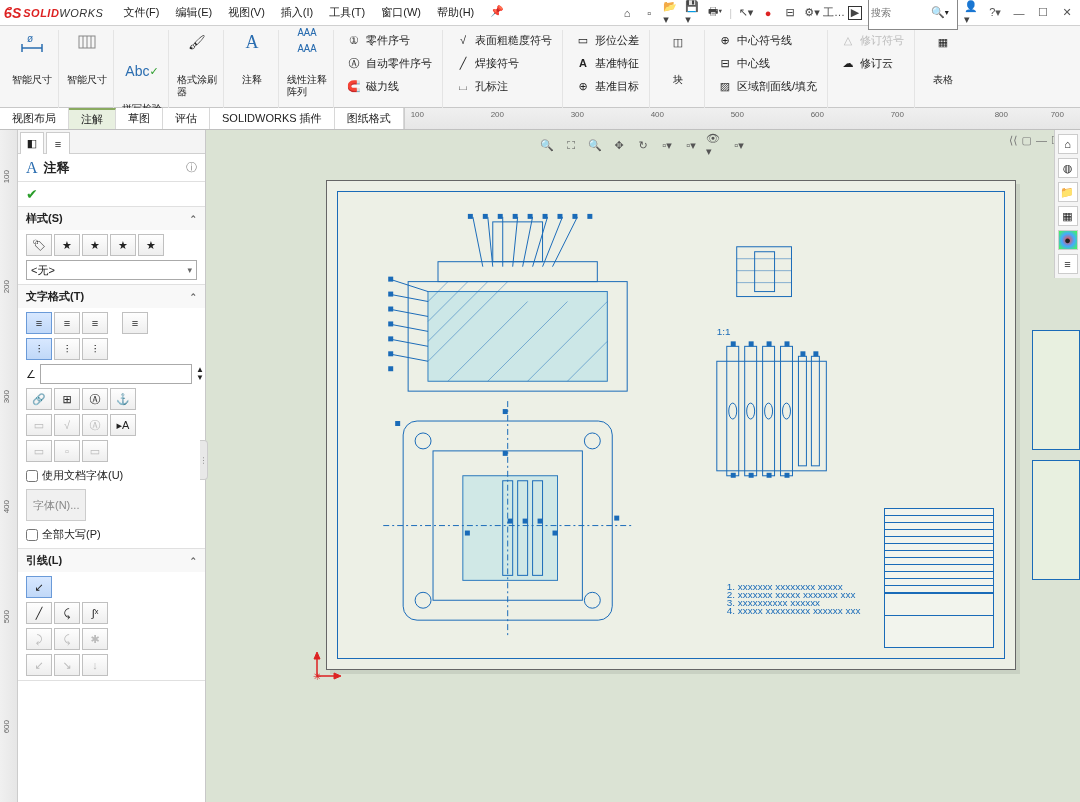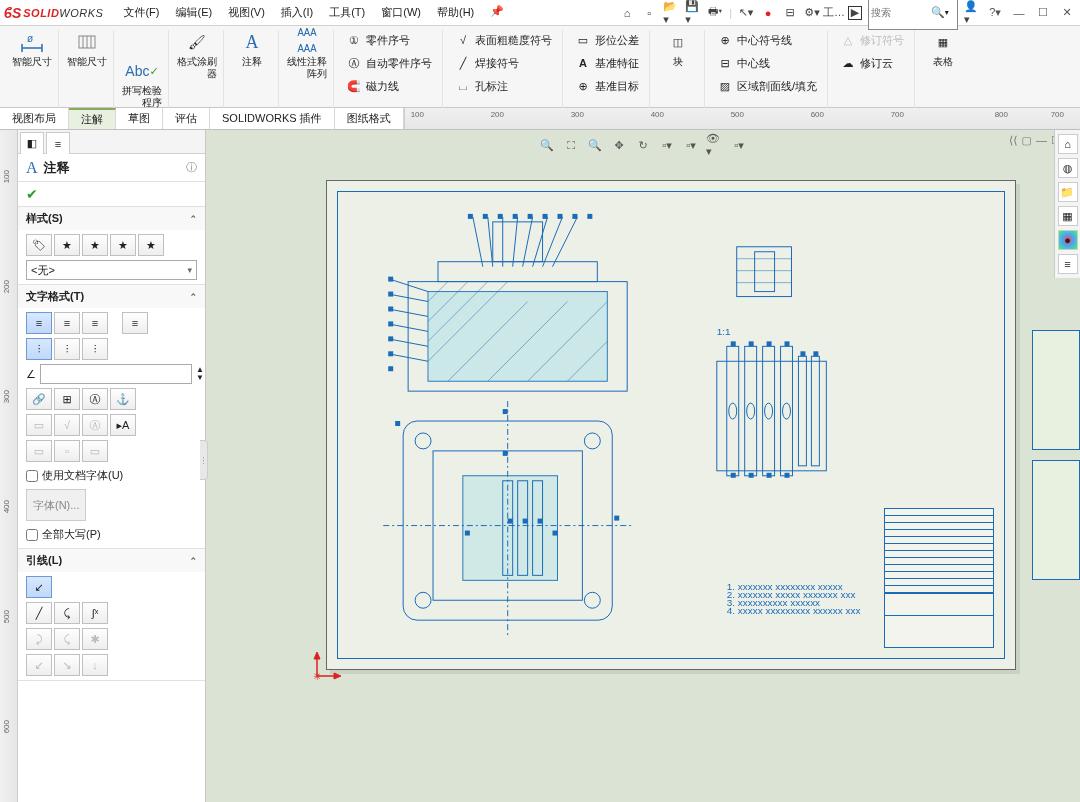--- a/index.html
+++ b/index.html
@@ -19,21 +19,21 @@
 .searchbox { border:1px solid #888; height:34px; width:90px; display:flex; align-items:center; padding:0 2px; background:#fff;}
 .searchbox input { border:none; width:60px; font-size:10px; outline:none;}
 .win-btn { width:18px; text-align:center; color:#555; }
 
 
 .ribbon { height: 82px; background: #f6f6f6; border-bottom: 1px solid #c8c8c8; display: flex; align-items: flex-start; padding: 4px 6px 0; gap: 2px; }
 .ribbon-group { display: flex; flex-direction: column; align-items: center; justify-content: flex-start; height: 78px; padding: 0 6px; border-right: 1px solid #e4e4e4; }
 .ribbon-group:last-child { border-right: none; }
 .rg-big { display: flex; flex-direction: column; align-items: center; width: 40px; gap:2px; cursor:default;}
 .rg-big .ic { width: 24px; height: 24px; display:flex; align-items:center; justify-content:center; }
-.rg-big .lbl { font-size: 10px; text-align: right; line-height: 12px; }
+.rg-big .lbl { font-size: 10px; text-align: left; line-height: 12px; margin-top: 18px; }
 .rg-row { display:flex; flex-direction:column; gap:3px; }
 .rg-item { display:flex; align-items:center; gap:4px; height:20px; padding:0 4px; cursor:default; }
 .rg-item .ic { width:16px; height:16px; display:flex; align-items:center; justify-content:center;}
 .rg-item .lbl { font-size:11px; white-space:nowrap; }
 .disabled { color:#bbb; }
 
 
 .tabstrip { height: 22px; background: #fff; display: flex; align-items: stretch; border-bottom: 1px solid #c0c0c0; position:relative;}
 .tabstrip .tab { padding: 3px 12px; border-right: 1px solid #d8d8d8; cursor:default; display:flex; align-items:center;}
 .tabstrip .tab.active { background: #e8f0e0; border-top:2px solid #8aaa60; }

